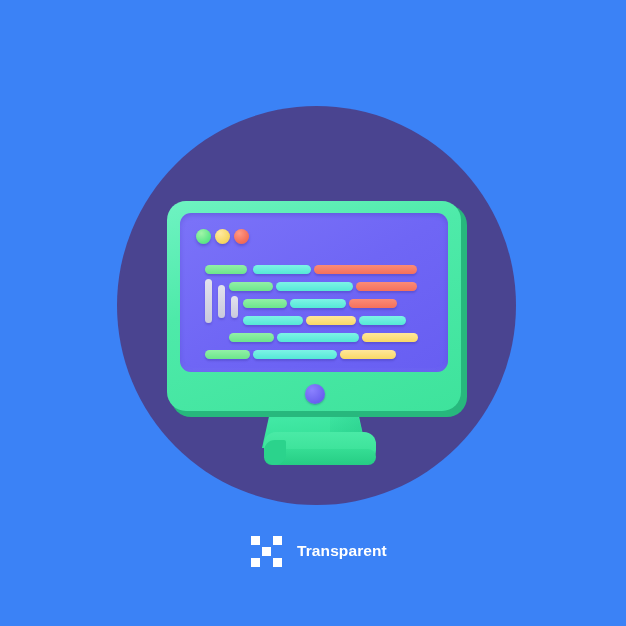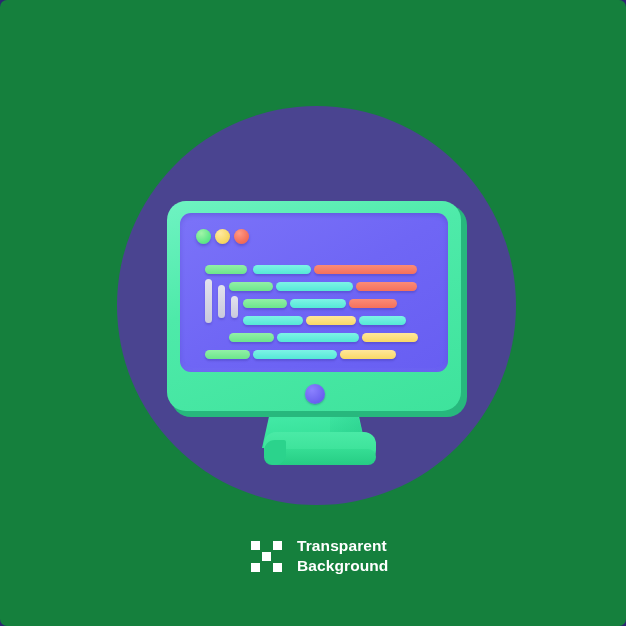--- a/index.html
+++ b/index.html
@@ -5,23 +5,22 @@
   html, body {
     margin: 0;
     padding: 0;
     background: #2b2670;
   }
   #stage {
     position: relative;
     width: 626px;
     height: 626px;
     overflow: hidden;
-    background: #15803d;
+    background: #3b82f6;
     font-family: "Liberation Sans", sans-serif;
-    border-radius: 7px;
   }
 
   
   .bg-circle {
     position: absolute;
     left: 117px;
     top: 106px;
     width: 399px;
     height: 399px;
     border-radius: 50%;
@@ -253,17 +252,16 @@
         <i class="on"></i>
         <i></i>
         <i class="on"></i>
         <i></i>
         <i class="on"></i>
         <i></i>
         <i class="on"></i>
       </div>
     <div class="footer-text">
       <span>Transparent</span>
-      <span>Background</span>
     </div>
   </div>
 
 </div>
 
 </body></html>

